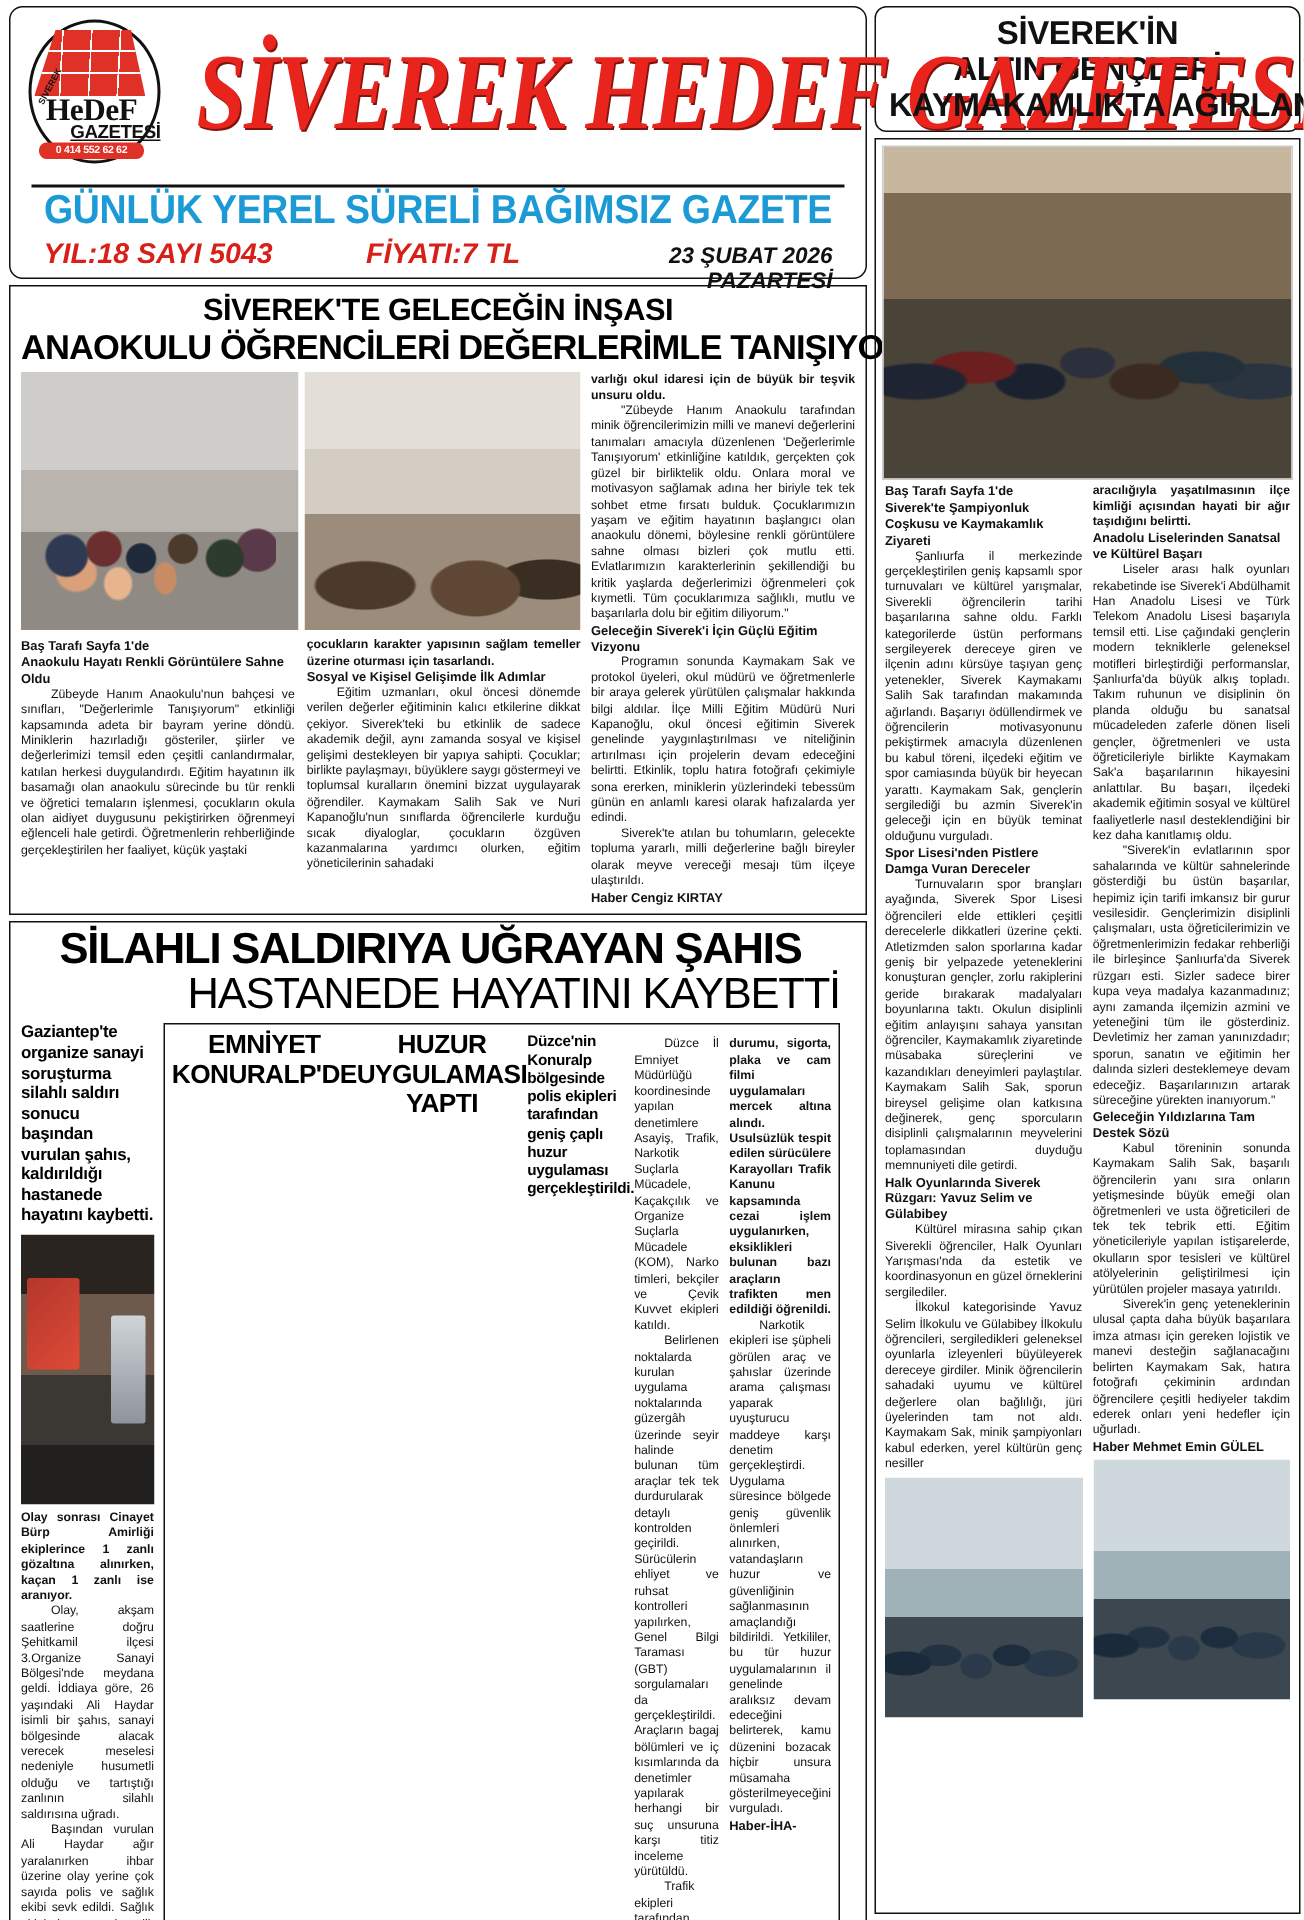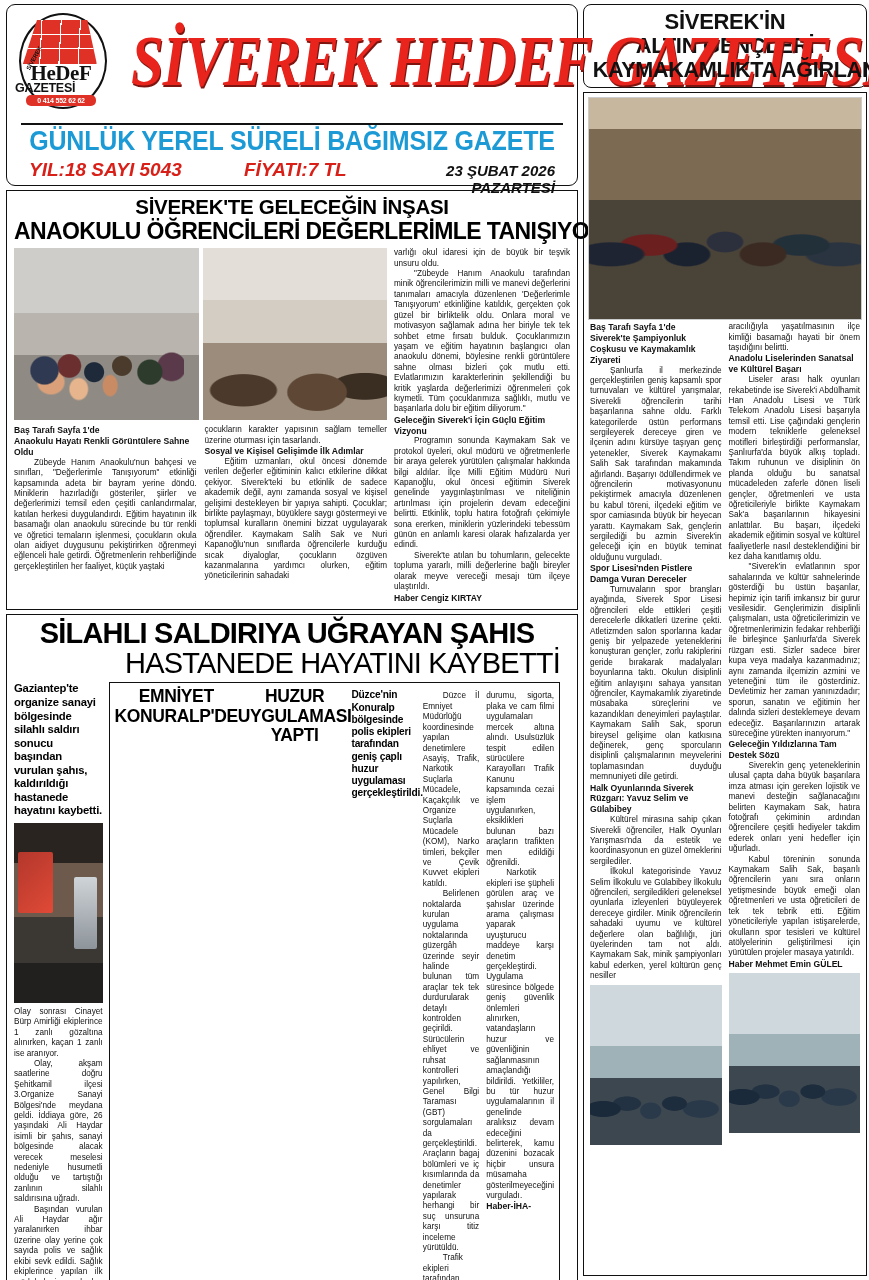--- a/index.html
+++ b/index.html
@@ -49,22 +49,22 @@
       #e03127;
     clip-path: polygon(16% 0, 84% 0, 100% 100%, 0 100%);
     transform: skewX(-3deg);
   }
   .logo-hedef {
     position: absolute; left: 0; top: 50px; width: 92px; text-align: center;
     font-family: "Liberation Serif", serif; font-weight: bold; font-size: 21px;
     color: #111; letter-spacing: -0.4px;
   }
   .logo-gaz {
-    position: absolute; left: 0; top: 70px; width: 92px; text-align: left;
-    font-weight: bold; font-size: 12.5px; color: #111; letter-spacing: -0.3px;
+    position: absolute; left: 0; top: 70px; width: 92px; text-align: right;
+    font-weight: bold; font-size: 12.5px; color: #111; letter-spacing: -0.3px; text-decoration: underline;
   }
   .logo-phone {
     position: absolute; left: 11px; top: 84px; width: 70px; height: 11px;
     background: #e03127; border-radius: 5px; color: #fff; font-size: 7px;
     font-weight: bold; text-align: center; line-height: 11px; letter-spacing: -0.2px;
   }
   .logo-sv {
     position: absolute; left: 6px; top: 44px; font-size: 6px; font-weight: bold;
     color: #111; transform: rotate(-62deg);
   }
@@ -115,21 +115,21 @@
   .a1-left { width: 373px; }
   .a1-photos { display: flex; gap: 4px; height: 172px; }
   .ph { flex: 1; overflow: hidden; position: relative; }
   .a1-cols { display: flex; gap: 8px; margin-top: 5px; }
   .a1-c { width: 183px; }
   .a1-right { width: 180px; }
 
   
   .bt { font-size: 8.2px; line-height: 1.27; color: #111; text-align: justify; }
   .bt p { margin-bottom: 0; text-indent: 20px; }
-  .bt p.noind { text-indent: 0; }
+  .bt p.noind { text-indent: 0; font-weight: bold; }
   .bh { font-size: 8.6px; font-weight: bold; line-height: 1.26; color: #111; }
 
   
   .art2 { border: 1.2px solid #111; padding: 4px 17px 6px 7px; display: flex; flex-direction: column; flex: 1; }
   .a2-h1 { text-align: center; font-weight: bold; font-size: 29px; letter-spacing: -0.8px; line-height: 1.02; }
   .a2-h2 { text-align: right; font-weight: normal; font-size: 29px; letter-spacing: -0.8px; line-height: 1.02; }
   .a2-row { display: flex; gap: 6px; margin-top: 4px; flex: 1; }
   .a2-left { width: 242px; display: flex; flex-direction: column; }
   .a2-lead { font-size: 11.3px; font-weight: bold; line-height: 1.2; letter-spacing: -0.2px; }
   .a2-photo { height: 180px; margin-top: 5px; overflow: hidden; position: relative; }
@@ -313,21 +313,21 @@
           <div class="bh">Haber Cengiz KIRTAY</div>
         </div>
       </div>
     </div>
 
     <div class="art2">
       <div class="a2-h1">SİLAHLI SALDIRIYA UĞRAYAN ŞAHIS</div>
       <div class="a2-h2">HASTANEDE HAYATINI KAYBETTİ</div>
       <div class="a2-row">
         <div class="a2-left">
-          <div class="a2-lead">Gaziantep'te organize sanayi bölgesinde silahlı saldırı sonucu başından vurulan şahıs, kaldırıldığı hastanede hayatını kaybetti.</div>
+          <div class="a2-lead">Gaziantep'te organize sanayi soruşturma silahlı saldırı sonucu başından vurulan şahıs, kaldırıldığı hastanede hayatını kaybetti.</div>
           <div class="a2-photo">
               <div class="pimg p-hosp"></div>
             </div>
           <div class="bt" style="margin-top:4px">
               <p class="noind">Olay sonrası Cinayet Bürp Amirliği ekiplerince 1 zanlı gözaltına alınırken, kaçan 1 zanlı ise aranıyor.</p>
             </div>
           <div class="bt">
               <p>Olay, akşam saatlerine doğru Şehitkamil ilçesi 3.Organize Sanayi Bölgesi'nde meydana geldi. İddiaya göre, 26 yaşındaki Ali Haydar isimli bir şahıs, sanayi bölgesinde alacak verecek meselesi nedeniyle husumetli olduğu ve tartıştığı zanlının silahlı saldırısına uğradı.</p>
             </div>
           <div class="bt">
@@ -403,35 +403,35 @@
             </div>
           <div class="bt">
               <p>İlkokul kategorisinde Yavuz Selim İlkokulu ve Gülabibey İlkokulu öğrencileri, sergiledikleri geleneksel oyunlarla izleyenleri büyüleyerek dereceye girdiler. Minik öğrencilerin sahadaki uyumu ve kültürel değerlere olan bağlılığı, jüri üyelerinden tam not aldı. Kaymakam Sak, minik şampiyonları kabul ederken, yerel kültürün genç nesiller</p>
             </div>
           <div class="r-photo2">
               <div class="pimg p-cert"></div>
             </div>
         </div>
         <div class="r-c">
           <div class="bt">
-              <p class="noind">aracılığıyla yaşatılmasının ilçe kimliği basamağı hayati bir önem taşıdığını belirtti.</p>
+              <p class="noind">aracılığıyla yaşatılmasının ilçe kimliği açısından hayati bir ağır taşıdığını belirtti.</p>
             </div>
           <div class="bh">Anadolu Liselerinden Sanatsal ve Kültürel Başarı</div>
           <div class="bt">
               <p>Liseler arası halk oyunları rekabetinde ise Siverek'i Abdülhamit Han Anadolu Lisesi ve Türk Telekom Anadolu Lisesi başarıyla temsil etti. Lise çağındaki gençlerin modern tekniklerle geleneksel motifleri birleştirdiği performanslar, Şanlıurfa'da büyük alkış topladı. Takım ruhunun ve disiplinin ön planda olduğu bu sanatsal mücadeleden zaferle dönen liseli gençler, öğretmenleri ve usta öğreticileriyle birlikte Kaymakam Sak'a başarılarının hikayesini anlattılar. Bu başarı, ilçedeki akademik eğitimin sosyal ve kültürel faaliyetlerle nasıl desteklendiğini bir kez daha kanıtlamış oldu.</p>
             </div>
           <div class="bt">
               <p>"Siverek'in evlatlarının spor sahalarında ve kültür sahnelerinde gösterdiği bu üstün başarılar, hepimiz için tarifi imkansız bir gurur vesilesidir. Gençlerimizin disiplinli çalışmaları, usta öğreticilerimizin ve öğretmenlerimizin fedakar rehberliği ile birleşince Şanlıurfa'da Siverek rüzgarı esti. Sizler sadece birer kupa veya madalya kazanmadınız; aynı zamanda ilçemizin azmini ve yeteneğini tüm ile gösterdiniz. Devletimiz her zaman yanınızdadır; sporun, sanatın ve eğitimin her dalında sizleri desteklemeye devam edeceğiz. Başarılarınızın artarak süreceğine yürekten inanıyorum."</p>
             </div>
           <div class="bh">Geleceğin Yıldızlarına Tam Destek Sözü</div>
           <div class="bt">
+              <p>Kabul töreninin sonunda Kaymakam Salih Sak, başarılı öğrencilerin yanı sıra onların yetişmesinde büyük emeği olan öğretmenleri ve usta öğreticileri de tek tek tebrik etti. Eğitim yöneticileriyle yapılan istişarelerde, okulların spor tesisleri ve kültürel atölyelerinin geliştirilmesi için yürütülen projeler masaya yatırıldı.</p>
+            </div>
+          <div class="bt">
               <p>Siverek'in genç yeteneklerinin ulusal çapta daha büyük başarılara imza atması için gereken lojistik ve manevi desteğin sağlanacağını belirten Kaymakam Sak, hatıra fotoğrafı çekiminin ardından öğrencilere çeşitli hediyeler takdim ederek onları yeni hedefler için uğurladı.</p>
-            </div>
-          <div class="bt">
-              <p>Kabul töreninin sonunda Kaymakam Salih Sak, başarılı öğrencilerin yanı sıra onların yetişmesinde büyük emeği olan öğretmenleri ve usta öğreticileri de tek tek tebrik etti. Eğitim yöneticileriyle yapılan istişarelerde, okulların spor tesisleri ve kültürel atölyelerinin geliştirilmesi için yürütülen projeler masaya yatırıldı.</p>
             </div>
           <div class="bh">Haber Mehmet Emin GÜLEL</div>
           <div class="r-photo2">
               <div class="pimg p-cert"></div>
             </div>
         </div>
       </div>
     </div>
   </div>
 

